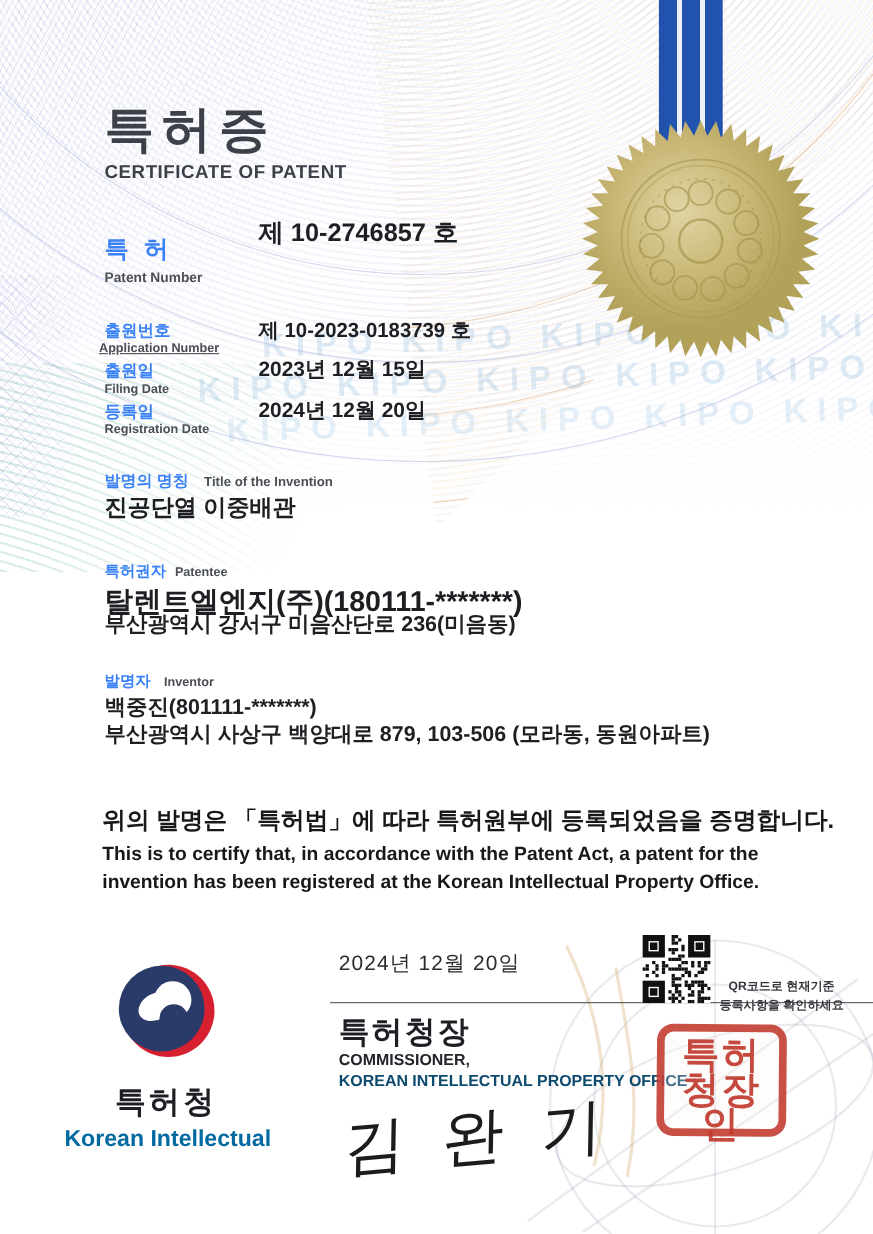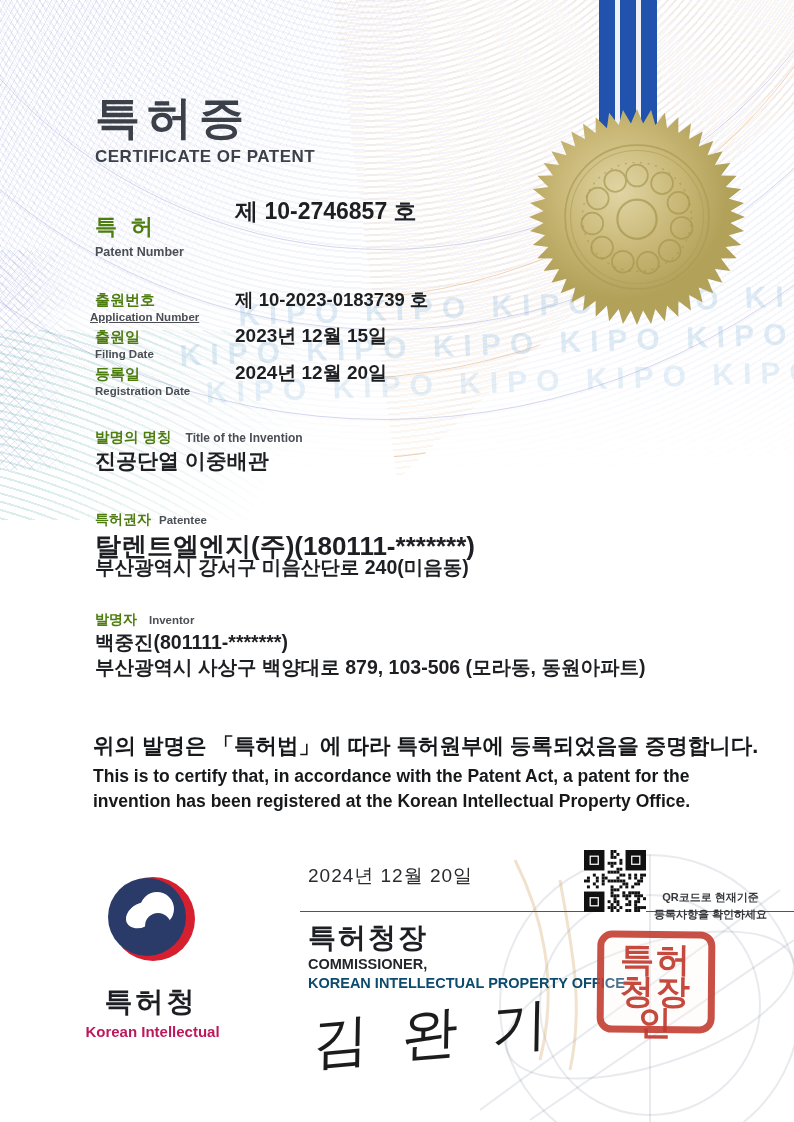--- a/index.html
+++ b/index.html
@@ -69,21 +69,21 @@
       #2152ae 21px 37px, #eef1f7 37px 42px,
       #2152ae 42px 58px);
   }
   .gold-seal { left:528px; top:108px; width:218px; height:218px; z-index:3; }
 
   
   .t { position:absolute; z-index:5; }
   .doc-title { left:95px; top:88px; font-size:45px; font-weight:800; letter-spacing:7px; color:#3c4049; }
   .doc-sub   { left:95px; top:147px; font-size:17px; font-weight:bold; letter-spacing:.5px; color:#3c4049; }
 
-  .lab-ko  { font-weight:bold; color:#4d7c0f; }
+  .lab-ko  { font-weight:bold; color:#3b82f6; }
   .lab-en  { font-weight:bold; color:#4b4e54; }
   .val     { font-weight:bold; color:#1e1f22; }
 
   .pat-ko  { left:95px; top:212px; font-size:22px; letter-spacing:4px; }
   .pat-en  { left:95px; top:245px; font-size:12.5px; }
   .pat-val { left:235px; top:196px; font-size:23px; }
 
   .r1-ko { left:95px; top:291px; font-size:15px; }  .r1-en { left:90px; top:311px; font-size:11.5px;text-decoration:underline; }
   .r1-v  { left:235px; top:287px; font-size:18.5px; }
   .r2-ko { left:95px; top:328px; font-size:15px; }  .r2-en { left:95px; top:348px; font-size:11.5px; }
@@ -105,21 +105,21 @@
   .ivt-name { left:95px; top:629px; font-size:19.5px; }
   .ivt-addr { left:95px; top:654px; font-size:19.5px; }
 
   .stmt-ko { left:93px; top:731px; font-size:21.5px; font-weight:bold; color:#17181a; }
   .stmt-e1 { left:93px; top:766px; font-size:17.5px; font-weight:bold; color:#17181a; }
   .stmt-e2 { left:93px; top:791px; font-size:17.5px; font-weight:bold; color:#17181a; }
 
   
   .logo-svg { left:101px; top:865px; width:100px; height:108px; z-index:5; }
   .agency-ko { left:80px; top:983px; width:142px; text-align:center; font-size:28px; font-weight:bold; letter-spacing:3px; color:#1d1f24; }
-  .agency-en { left:55px; top:1022px; width:195px; text-align:center; font-size:15px; font-weight:bold; color:#be185d; line-height:1.35; }
+  .agency-en { left:55px; top:1022px; width:195px; text-align:center; font-size:21px; font-weight:bold; color:#0369a1; line-height:1.35; }
 
   .issue-date { left:308px; top:863px; font-size:19px; color:#2a2b2e; letter-spacing:1px; }
   .qr { left:584px; top:850px; width:62px; height:62px; z-index:5; }
   .qr-note { left:654px; top:869px; font-size:11px; font-weight:bold; color:#35373c; line-height:1.55; text-align:center;margin-top:20px; }
   .sign-line { left:300px; top:911px; width:494px; height:0; border-top:1.5px solid #55565a; z-index:4; }
 
   .comm-ko { left:308px; top:919px; font-size:28px; font-weight:800; letter-spacing:2px; color:#1d1f24; }
   .comm-e1 { left:308px; top:956px; font-size:14.5px; font-weight:bold; color:#23252b; }
   .comm-e2 { left:308px; top:975px; font-size:14.5px; font-weight:bold; color:#0c4a6e; }
 
@@ -222,21 +222,21 @@
 
 <div class="t inv-lab">
   <span class="lab-ko">발명의 명칭</span><span class="en lab-en">Title of the Invention</span>
 </div>
 <div class="t inv-val val">진공단열 이중배관</div>
 
 <div class="t pae-lab">
   <span class="lab-ko">특허권자</span><span class="en lab-en">Patentee</span>
 </div>
 <div class="t pae-name val">탈렌트엘엔지(주)(180111-*******)</div>
-<div class="t pae-addr val">부산광역시 강서구 미음산단로 240(미음동)</div>
+<div class="t pae-addr val">부산광역시 강서구 미음산단로 236(미음동)</div>
 
 <div class="t ivt-lab">
   <span class="lab-ko">발명자</span><span class="en lab-en">Inventor</span>
 </div>
 <div class="t ivt-name val">백중진(801111-*******)</div>
 <div class="t ivt-addr val">부산광역시 사상구 백양대로 879, 103-506 (모라동, 동원아파트)</div>
 
 <div class="t stmt-ko">위의 발명은 「특허법」에 따라 특허원부에 등록되었음을 증명합니다.</div>
 <div class="t stmt-e1">This is to certify that, in accordance with the Patent Act, a patent for the</div>
 <div class="t stmt-e2">invention has been registered at the Korean Intellectual Property Office.</div>

